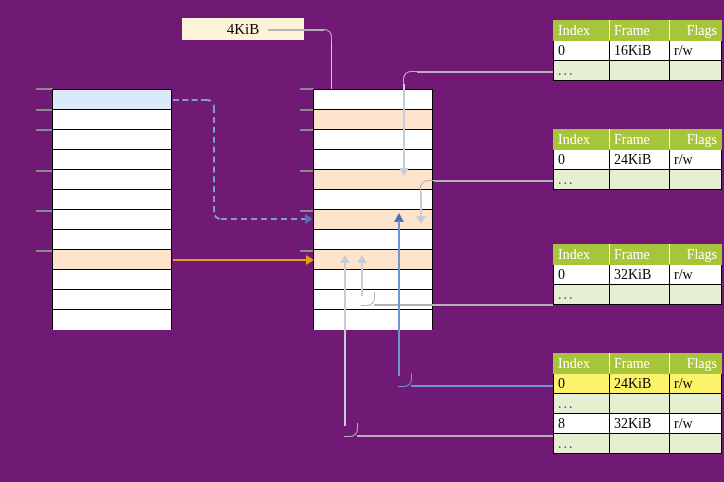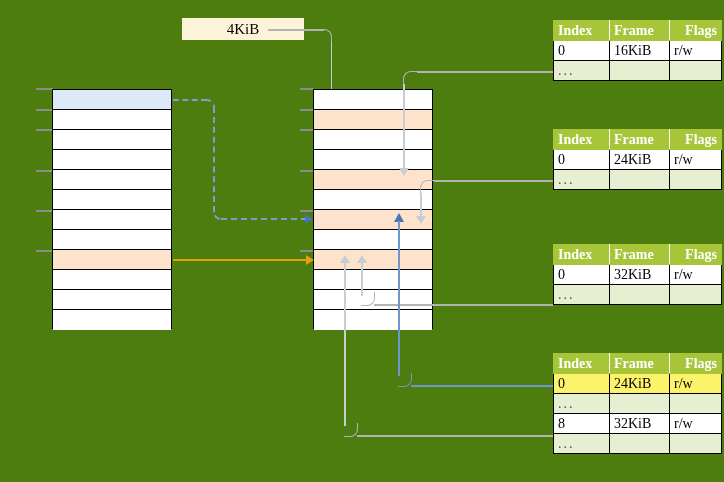--- a/index.html
+++ b/index.html
@@ -4,21 +4,21 @@
 <style>
   html, body {
     margin: 0;
     padding: 0;
     background: #000000;
   }
   #root {
     position: relative;
     width: 724px;
     height: 482px;
-    background: #4d7c0f;
+    background: #701a75;
     font-family: "Liberation Serif", "DejaVu Serif", serif;
     overflow: hidden;
   }
 
   
   .abs { position: absolute; box-sizing: border-box; }
 
   
   .memcol {
     border: 1.5px solid #000000;
@@ -65,21 +65,21 @@
     box-sizing: border-box;
     text-align: left;
     font-weight: normal;
     color: #000000;
     overflow: hidden;
     white-space: nowrap;
   }
   .ptable th {
     background: #a6c539;
     color: #ffffff;
-    font-weight: bold;
+    font-weight: normal;
     border-color: #ffffff;
     border-top-color: #a6c539;
     border-bottom-color: #a6c539;
   }
   .ptable th:first-child { border-left-color: #a6c539; }
   .ptable th:last-child  { border-right-color: #a6c539; text-align: right; }
   .ptable tr.ellipsis td {
     background: #e7efd3;
     color: #555555;
     letter-spacing: 2px;

